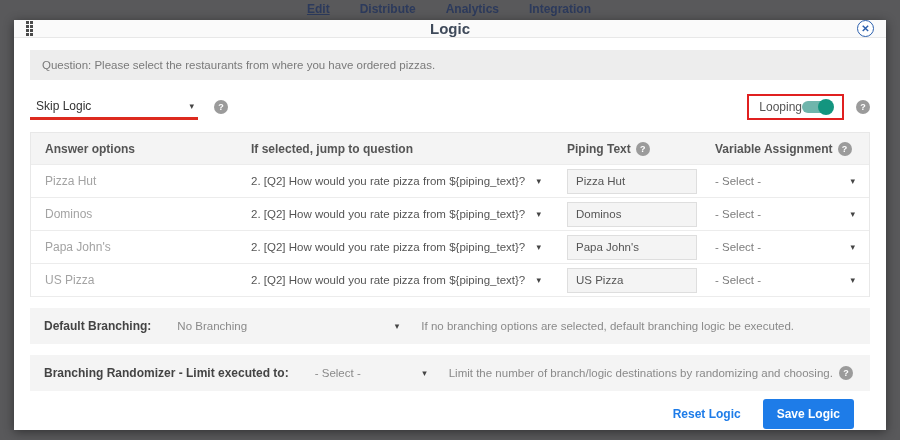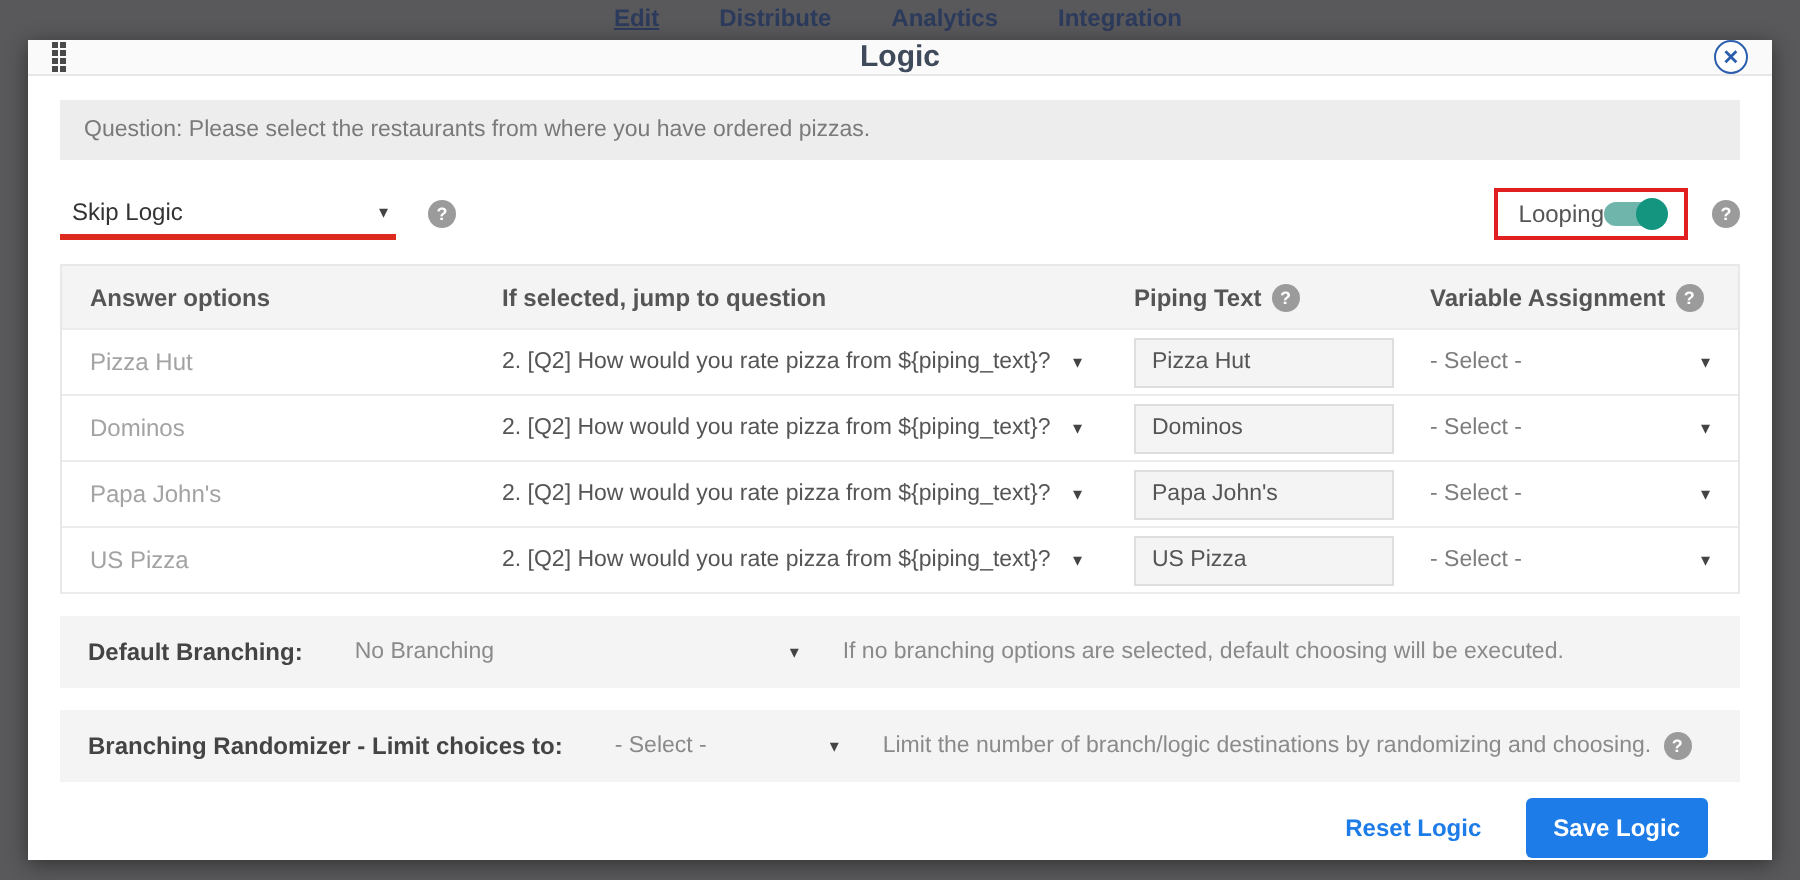--- a/index.html
+++ b/index.html
@@ -214,25 +214,25 @@
         </div>
       </div>
     </div>
 
     <div class="option-bar">
       <span class="ob-label">Default Branching:</span>
       <div class="ob-select db-select">
         <span class="ob-value">No Branching</span>
         <span class="dd-arrow">▾</span>
       </div>
-      <span class="ob-desc">If no branching options are selected, default choosing will be executed.</span>
+      <span class="ob-desc">If no branching options are selected, default branching logic be executed.</span>
     </div>
 
     <div class="option-bar">
-      <span class="ob-label">Branching Randomizer - Limit choices to:</span>
+      <span class="ob-label">Branching Randomizer - Limit executed to:</span>
       <div class="ob-select rz-select">
         <span class="ob-value">- Select -</span>
         <span class="dd-arrow">▾</span>
       </div>
       <span class="ob-desc">
         <span>Limit the number of branch/logic destinations by randomizing and choosing.</span>
         <span class="help">?</span>
       </span>
     </div>
 

